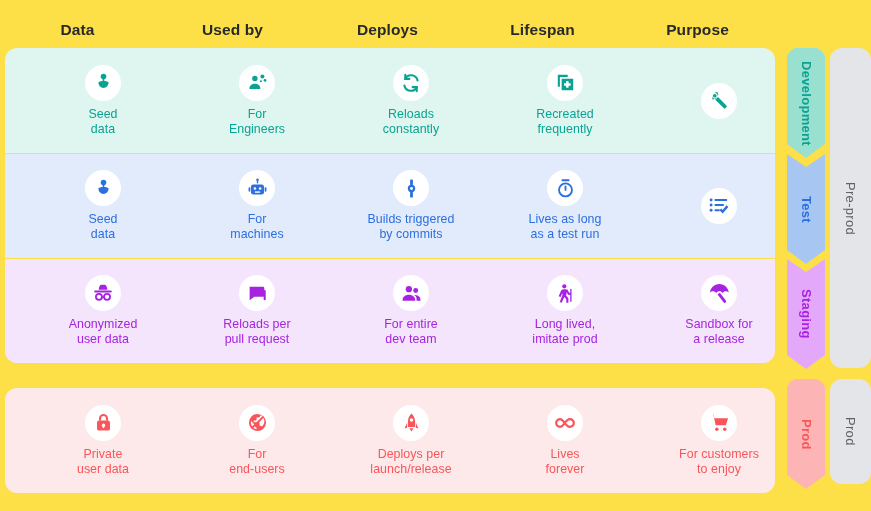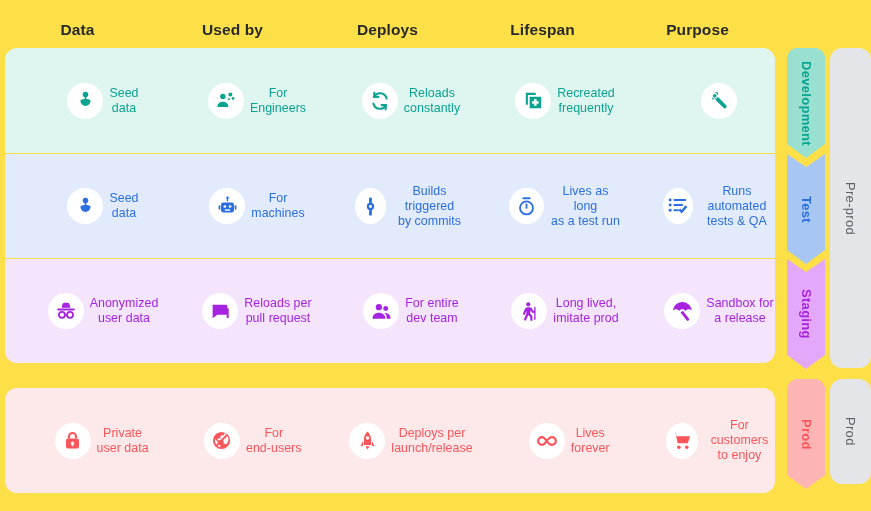--- a/index.html
+++ b/index.html
@@ -52,21 +52,21 @@
     align-items: center;
   }
   .env-row.r0 { top: 48px;  height: 105px; border-radius: 12px 12px 0 0; }
   .env-row.r1 { top: 154px; height: 104px; }
   .env-row.r2 { top: 259px; height: 104px; border-radius: 0 0 12px 12px; }
   .env-row.r3 { top: 379px; height: 105px; border-radius: 12px; }
 
   .cell {
     flex: 1 1 0;
     display: flex;
-    flex-direction: row;
+    flex-direction: column;
     align-items: center;
     justify-content: center;
     gap: 6px;
     padding-left: 42px;
   }
   .icon-circle {
     width: 36px;
     height: 36px;
     border-radius: 50%;
     background: #ffffff;
@@ -290,22 +290,20 @@
           <svg width="22" height="22" viewBox="0 0 24 24" fill="#2b6fe0">
               <circle cx="3.4" cy="5.4" r="1.6"></circle>
               <circle cx="3.4" cy="11" r="1.6"></circle>
               <circle cx="3.4" cy="16.6" r="1.6"></circle>
               <rect x="7" y="4.3" width="14" height="2.2" rx="1.1"></rect>
               <rect x="7" y="9.9" width="10.5" height="2.2" rx="1.1"></rect>
               <rect x="7" y="15.5" width="6" height="2.2" rx="1.1"></rect>
               <path d="M12.6 16.6l3.4 3.6 6.2-7.2-2-1.7-4.3 5-1.6-1.6z"></path>
             </svg>
         </span>
-        <span class="cell-label">Runs automated
-tests &amp; QA</span>
       </div>
     </div>
 
     <div class="env-row r2" style="background:#f4e4fc;color:#a624e0;">
       <div class="cell">
         <span class="icon-circle">
           <svg width="22" height="22" viewBox="0 0 24 24" fill="#a624e0">
               <path d="M7.2 8.4c.5-2.6 1.1-4.4 1.7-4.9.7-.5 5.5-.5 6.2 0 .6.5 1.2 2.3 1.7 4.9z"></path>
               <rect x="2.4" y="9.4" width="19.2" height="2.1" rx="1.05"></rect>
               <circle cx="7.6" cy="16.2" r="3.3" fill="none" stroke="#a624e0" stroke-width="2"></circle>

